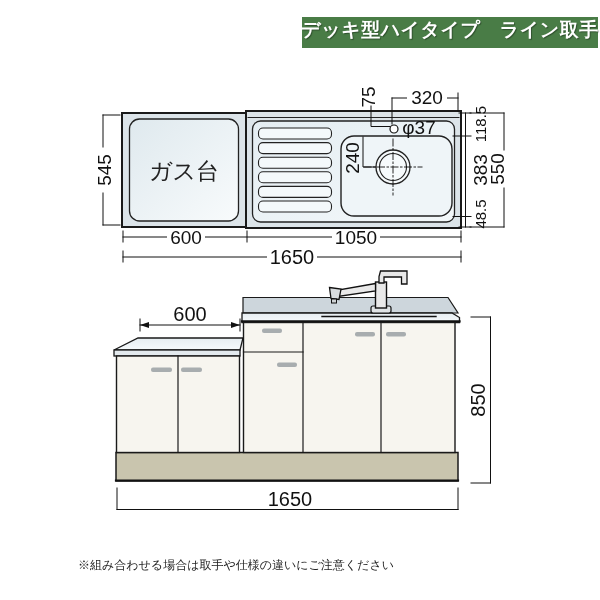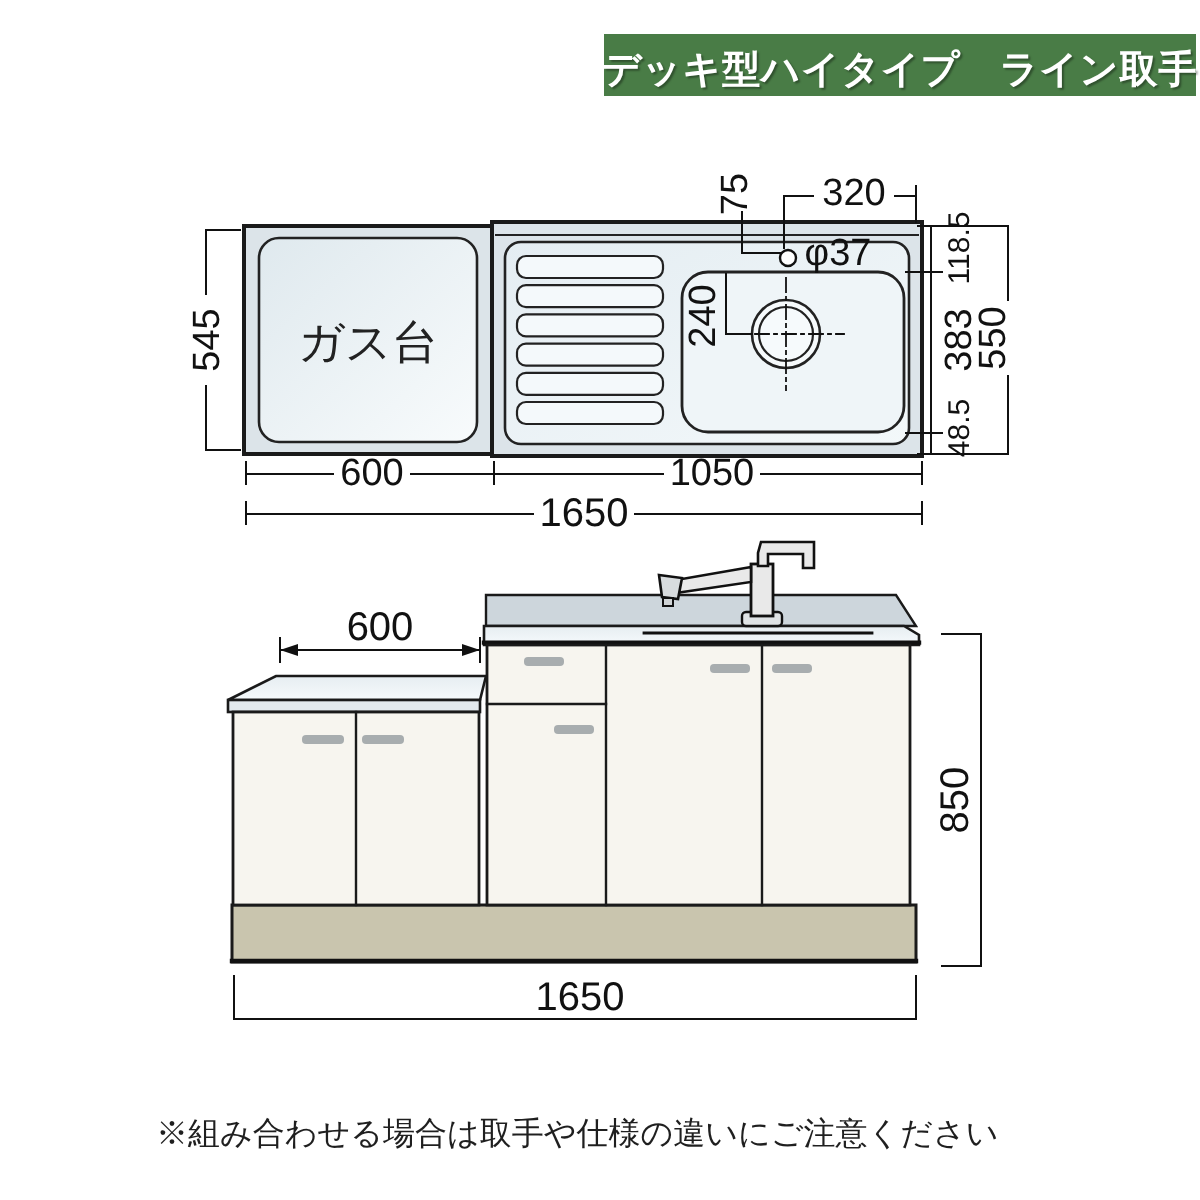--- a/index.html
+++ b/index.html
@@ -1,22 +1,22 @@
 <!DOCTYPE html>
 <html><head>
 <meta charset="utf-8">
 <style>
   html,body{margin:0;padding:0;background:#fff;}
   .stage{position:relative;width:600px;height:600px;background:#ffffff;overflow:hidden;
          font-family:"Liberation Sans",sans-serif;}
   .header-banner{position:absolute;left:302px;top:17px;width:296px;height:31px;
-         background:#497c46;display:flex;align-items:flex-end;justify-content:center;}
+         background:#497c46;display:flex;align-items:flex-start;justify-content:center;}
   .header-banner span{color:#ffffff;font-weight:bold;font-size:19px;letter-spacing:0.5px;
          text-shadow:1px 1px 1px rgba(0,0,0,0.35);white-space:nowrap;}
-  .footnote{position:absolute;left:78px;top:557px;font-size:16px;color:#1f1f1f;white-space:nowrap;}
+  .footnote{position:absolute;left:78px;top:557px;font-size:12px;color:#1f1f1f;white-space:nowrap;}
   svg text{font-family:"Liberation Sans",sans-serif;fill:#111;}
   .dim{font-size:19px;}
   .dim-sm{font-size:15px;}
   .dim-lg{font-size:20px;}
   .jp-label{font-size:23px;fill:#222;}
 </style>
 </head>
 <body>
 
 <div class="stage">

